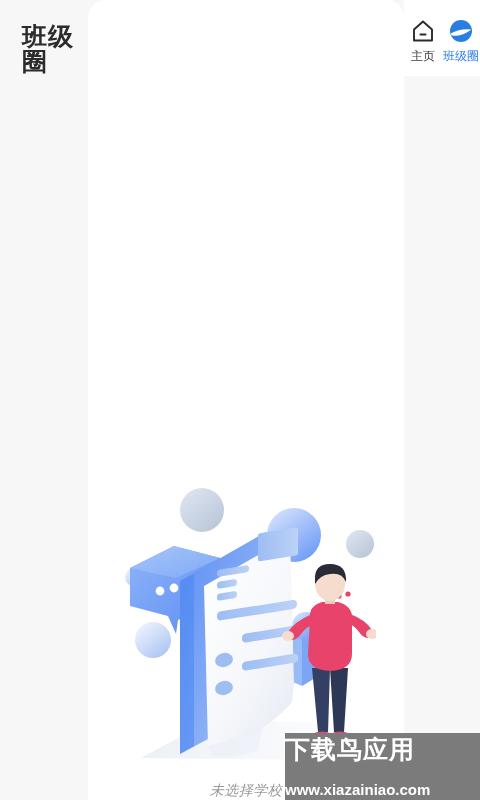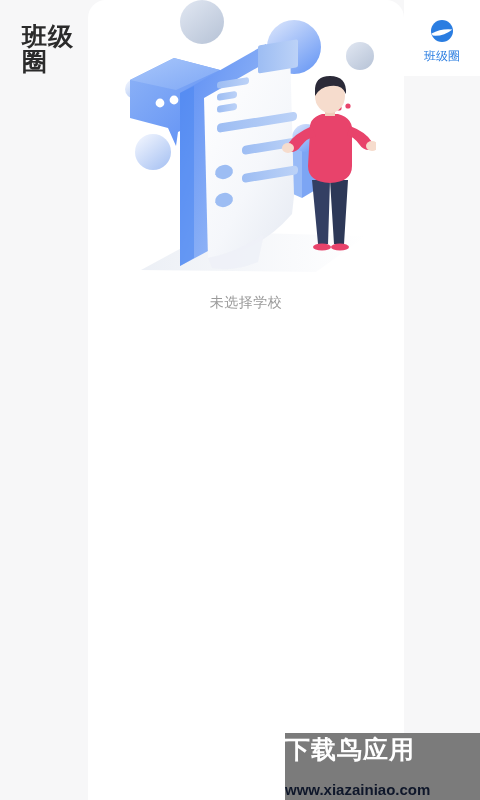--- a/index.html
+++ b/index.html
@@ -44,22 +44,23 @@
   
   .content-card {
     flex: 1 1 auto;
     background: #ffffff;
     border-top-left-radius: 18px;
     border-top-right-radius: 18px;
     position: relative;
     display: flex;
     flex-direction: column;
     align-items: center;
-    justify-content: flex-start;
+    justify-content: flex-end;
     overflow: hidden;
+    font-style: italic;
   }
 
   .empty-state {
     position: absolute;
     left: 0;
     right: 0;
     top: 272px;
     display: flex;
     flex-direction: column;
     align-items: center;
@@ -131,21 +132,21 @@
     font-size: 25px;
     font-weight: bold;
     color: #ffffff;
     letter-spacing: 1px;
     line-height: 1;
     -webkit-text-stroke: 0px;
   }
   .wm-sub {
     font-size: 15px;
     font-weight: bold;
-    color: #0f172a;
+    color: #ffffff;
     letter-spacing: 0px;
     line-height: 1;
     margin-top: 18px;
   }
 </style>
 </head>
 <body>
 
 <div id="app">
 
@@ -264,20 +265,27 @@
         </g>
       </svg>
 
       <div class="empty-text">未选择学校</div>
     </div>
 
   </div>
 
   <div class="bottom-nav">
 
+    <div class="nav-item">
+      <svg class="nav-icon" viewBox="0 0 26 26" xmlns="http://www.w3.org/2000/svg">
+        <path d="M4 11.5 L13 3.5 L22 11.5 L22 22.5 L4 22.5 Z" fill="none" stroke="#2b2b2b" stroke-width="1.9" stroke-linejoin="round"></path>
+        <rect x="9.5" y="15.5" width="7" height="1.9" rx="0.9" fill="#2b2b2b"></rect>
+      </svg>
+      <div class="nav-label">主页</div>
+    </div>
 
     <div class="nav-item active">
       <svg class="nav-icon" viewBox="0 0 26 26" xmlns="http://www.w3.org/2000/svg">
         <circle cx="13" cy="13" r="11" fill="#2a7de1"></circle>
         <path d="M2.6 15.4 Q12 10.2 23.4 11.4 Q14.5 18.6 3.6 17.6 Z" fill="#ffffff"></path>
       </svg>
       <div class="nav-label">班级圈</div>
     </div>
 
   </div>

